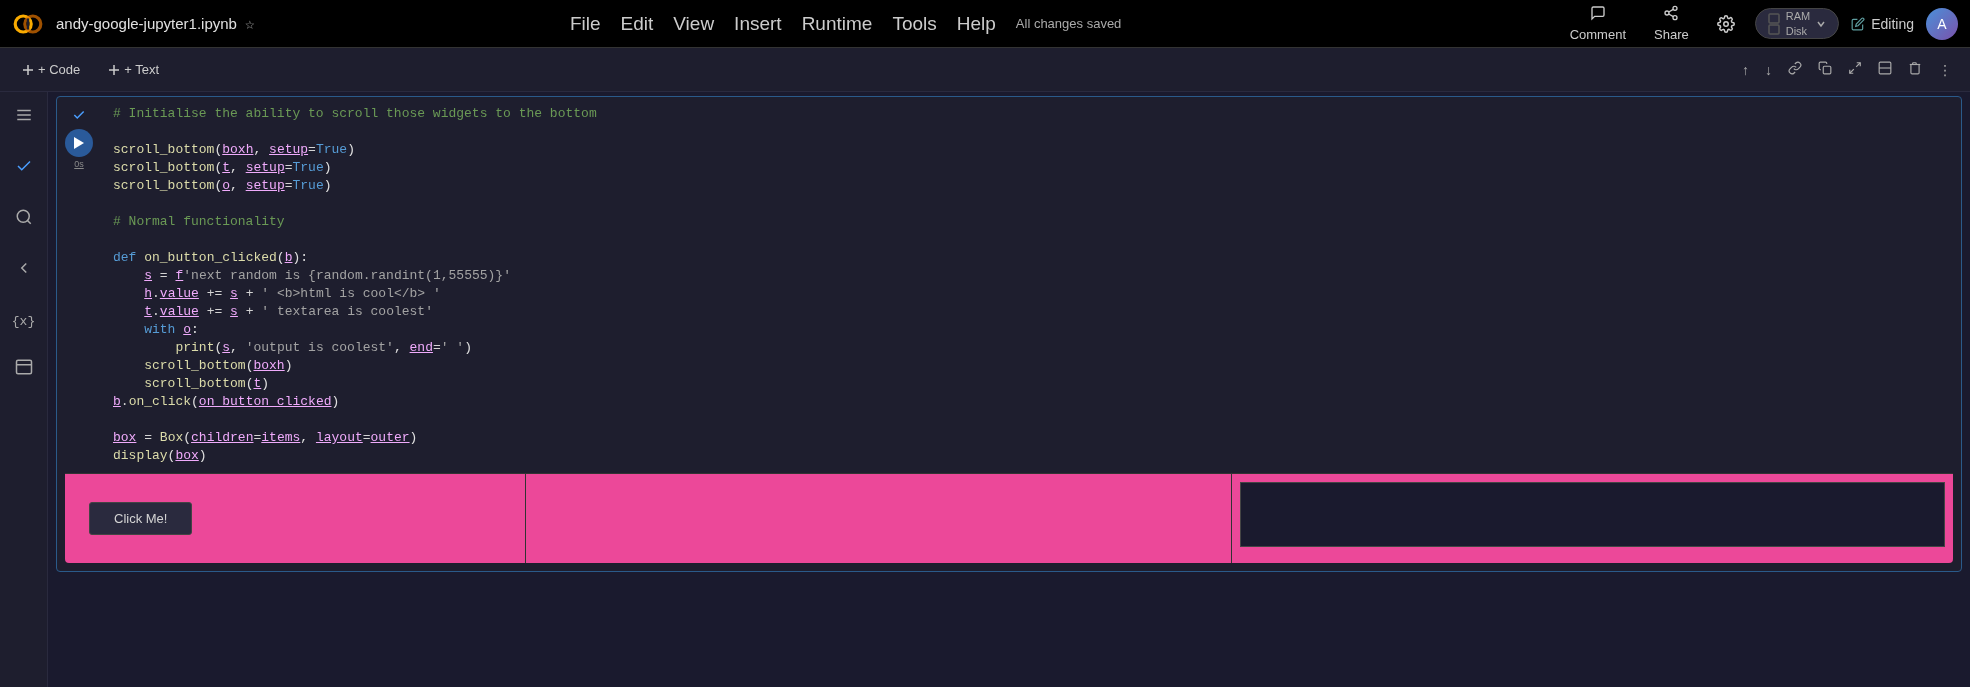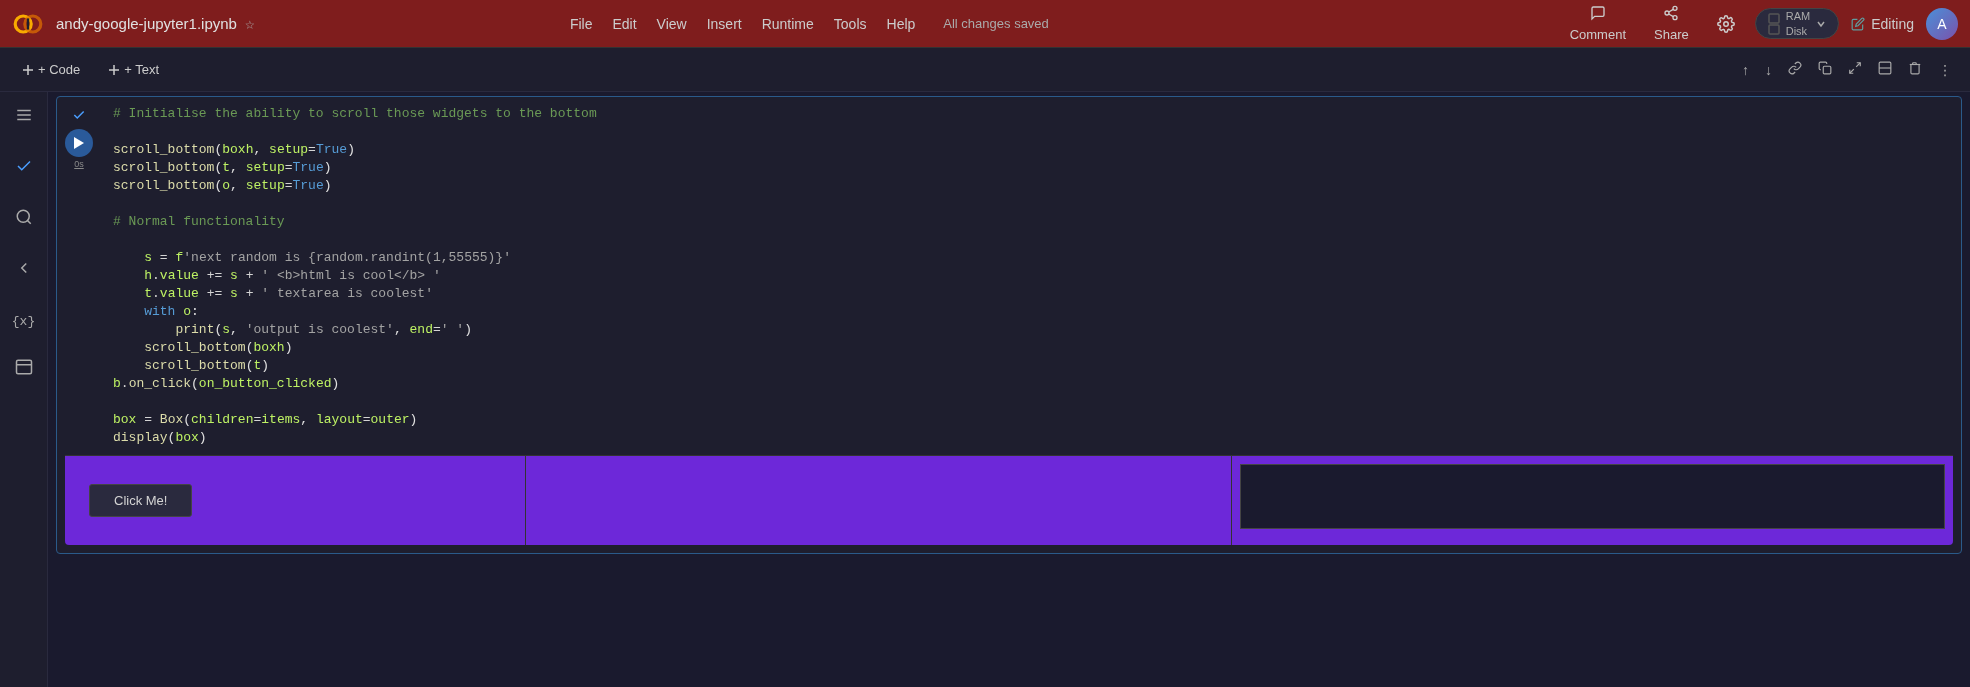--- a/index.html
+++ b/index.html
@@ -9,21 +9,21 @@
       background: #1a1a2e;
       font-family: 'Courier New', monospace;
       overflow: hidden;
       color: #e0e0e0;
     }
 
     
     #top-bar {
       display: flex;
       align-items: center;
-      background: #7f1d1d;
+      background: #000000;
       height: 48px;
       padding: 0 12px;
       gap: 12px;
       border-bottom: 1px solid #333;
     }
     #colab-logo {
       width: 32px;
       height: 32px;
       flex-shrink: 0;
     }
@@ -40,30 +40,30 @@
     }
     #menu-bar {
       display: flex;
       align-items: center;
       gap: 4px;
       flex: 2;
     }
     .menu-item {
       color: #ccc;
       font-family: sans-serif;
-      font-size: 14px;
+      font-size: 19px;
       padding: 4px 8px;
       cursor: pointer;
       border-radius: 4px;
     }
     #all-changes-saved {
       color: #aaa;
       font-family: sans-serif;
       font-size: 13px;
-      margin-left: 16px;
+      margin-left: 8px;
     }
     #top-right-actions {
       display: flex;
       align-items: center;
       gap: 12px;
       margin-left: auto;
     }
     .top-action-btn {
       display: flex;
       align-items: center;
@@ -225,33 +225,33 @@
       line-height: 1.5;
       overflow: hidden;
     }
 
     
     .kw { color: #569cd6; }
     .fn { color: #dcdcaa; }
     .str { color: #a3a3a3; }
     .cm { color: #6a9955; }
     .punc { color: #e0e0e0; }
-    .var { color: #bef264; }
+    .var { color: #f0abfc; text-decoration: underline; }
     .op { color: #d4d4d4; }
 
     .code-line {
       display: block;
       white-space: pre;
       height: 18px;
       line-height: 18px;
     }
 
     
     #output-area {
-      background: #6d28d9;
+      background: #ec4899;
       border-top: 1px solid #333;
       margin: 0 8px 8px 8px;
       border-radius: 0 0 4px 4px;
       min-height: 80px;
       display: flex;
       align-items: flex-end;
     }
 
     #output-content {
       flex: 1;
@@ -472,20 +472,21 @@
 
           <div id="code-content">
             <span class="code-line"><span class="cm"># Initialise the ability to scroll those widgets to the bottom</span></span>
             <span class="code-line"> </span>
             <span class="code-line"><span class="fn">scroll_bottom</span><span class="punc">(</span><span class="var">boxh</span><span class="punc">,</span> <span class="var">setup</span><span class="op">=</span><span class="kw">True</span><span class="punc">)</span></span>
             <span class="code-line"><span class="fn">scroll_bottom</span><span class="punc">(</span><span class="var">t</span><span class="punc">,</span> <span class="var">setup</span><span class="op">=</span><span class="kw">True</span><span class="punc">)</span></span>
             <span class="code-line"><span class="fn">scroll_bottom</span><span class="punc">(</span><span class="var">o</span><span class="punc">,</span> <span class="var">setup</span><span class="op">=</span><span class="kw">True</span><span class="punc">)</span></span>
             <span class="code-line"> </span>
             <span class="code-line"><span class="cm"># Normal functionality</span></span>
             <span class="code-line"> </span>
+            <span class="code-line"><span class="kw">def</span> <span class="fn">on_button_clicked</span><span class="punc">(</span><span class="var">b</span><span class="punc">):</span></span>
             <span class="code-line">    <span class="var">s</span> <span class="op">=</span> <span class="var">f</span><span class="str">'next random is {random.randint(1,55555)}'</span></span>
             <span class="code-line">    <span class="var">h</span><span class="op">.</span><span class="var">value</span> <span class="op">+=</span> <span class="var">s</span> <span class="op">+</span> <span class="str">' &lt;b&gt;html is cool&lt;/b&gt; '</span></span>
             <span class="code-line">    <span class="var">t</span><span class="op">.</span><span class="var">value</span> <span class="op">+=</span> <span class="var">s</span> <span class="op">+</span> <span class="str">' textarea is coolest'</span></span>
             <span class="code-line">    <span class="kw">with</span> <span class="var">o</span><span class="punc">:</span></span>
             <span class="code-line">        <span class="fn">print</span><span class="punc">(</span><span class="var">s</span><span class="punc">,</span> <span class="str">'output is coolest'</span><span class="punc">,</span> <span class="var">end</span><span class="op">=</span><span class="str">' '</span><span class="punc">)</span></span>
             <span class="code-line">    <span class="fn">scroll_bottom</span><span class="punc">(</span><span class="var">boxh</span><span class="punc">)</span></span>
             <span class="code-line">    <span class="fn">scroll_bottom</span><span class="punc">(</span><span class="var">t</span><span class="punc">)</span></span>
             <span class="code-line"><span class="var">b</span><span class="op">.</span><span class="fn">on_click</span><span class="punc">(</span><span class="var">on_button_clicked</span><span class="punc">)</span></span>
             <span class="code-line"> </span>
             <span class="code-line"><span class="var">box</span> <span class="op">=</span> <span class="fn">Box</span><span class="punc">(</span><span class="var">children</span><span class="op">=</span><span class="var">items</span><span class="punc">,</span> <span class="var">layout</span><span class="op">=</span><span class="var">outer</span><span class="punc">)</span></span>

